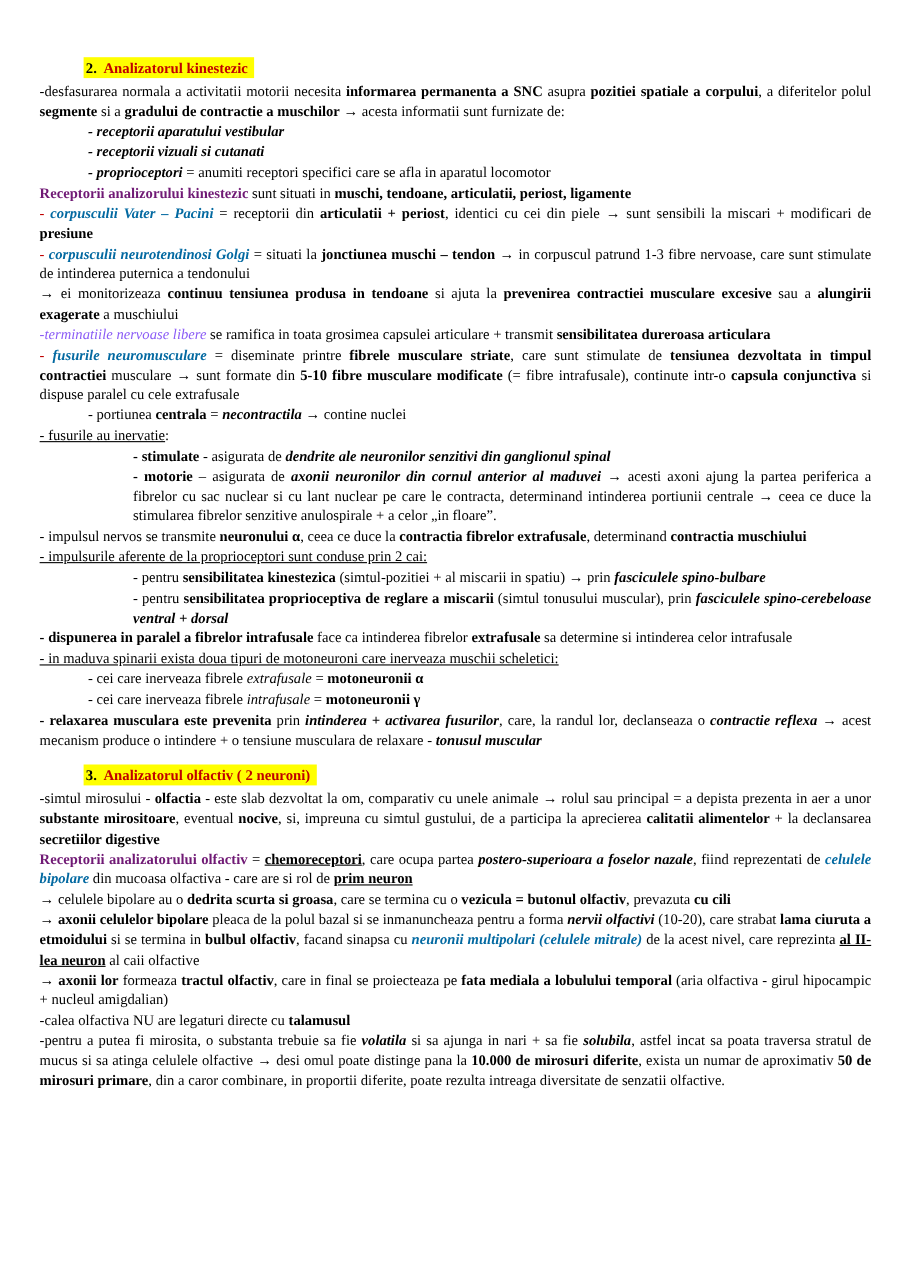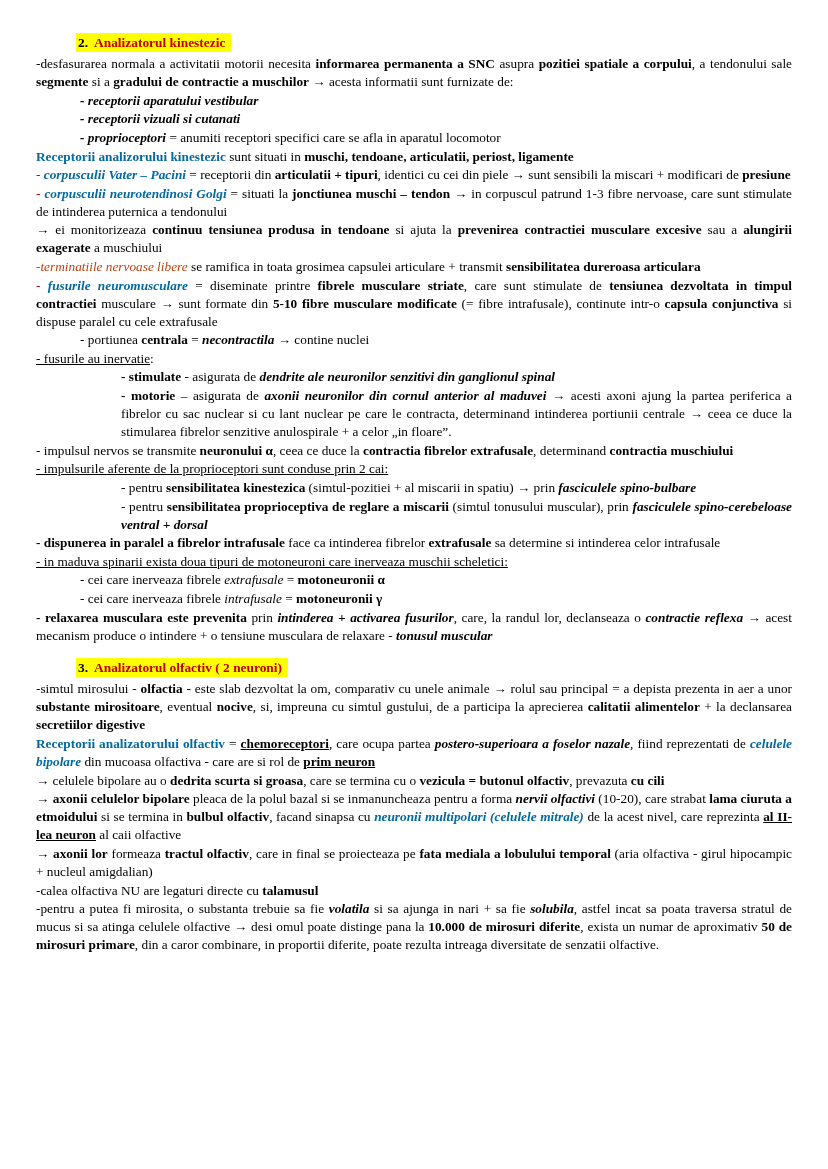--- a/index.html
+++ b/index.html
@@ -10,21 +10,21 @@
   body {
     width: 828px;
     min-height: 1169px;
     font-family: "Liberation Serif", "DejaVu Serif", serif;
     color: #000000;
   }
   .page {
     width: 828px;
     min-height: 1169px;
     box-sizing: border-box;
-    padding: 33px 36px 24px 36px;
+    padding: 52px 36px 24px 36px;
     background: #ffffff;
   }
   .heading {
     display: inline-block;
     background: #ffff00;
     font-weight: bold;
     font-size: 13.4px;
     color: #000;
     padding: 1px 6px 1px 2px;
     margin-left: 40px;
@@ -43,56 +43,56 @@
     text-align: justify;
     margin: 0 0 0.5px 0;
   }
   .just { text-align: justify; }
   .ind2 { margin-left: 44px; }
   .ind3 { margin-left: 85px; }
   .b { font-weight: bold; }
   .i { font-style: italic; }
   .bi { font-weight: bold; font-style: italic; }
   .red { color: #c00000; }
-  .redb { color: #0369a1; font-weight: bold; }
-  .redi { color: #c2410c; font-style: italic; }
+  .redb { color: #701a75; font-weight: bold; }
+  .redi { color: #8b5cf6; font-style: italic; }
   .redbi { color: #0369a1; font-weight: bold; font-style: italic; }
   .u { text-decoration: underline; }
   .gap { height: 13px; }
 </style>
 </head>
 <body>
 
 <div class="page">
 
   
   <div class="heading">
     <span class="num">2.</span><span class="ttl">Analizatorul kinestezic</span>
   </div>
 
   <p class="blk just">
-    <span>-desfasurarea normala a activitatii motorii necesita </span><span class="b">informarea permanenta a SNC</span><span> asupra </span><span class="b">pozitiei spatiale a corpului</span><span>, a tendonului sale </span><span class="b">segmente</span><span> si a </span><span class="b">gradului de contractie a muschilor</span><span> → acesta informatii sunt furnizate de:</span>
+    <span>-desfasurarea normala a activitatii motorii necesita </span><span class="b">informarea permanenta a SNC</span><span> asupra </span><span class="b">pozitiei spatiale a corpului</span><span>, a diferitelor polul </span><span class="b">segmente</span><span> si a </span><span class="b">gradului de contractie a muschilor</span><span> → acesta informatii sunt furnizate de:</span>
   </p>
 
   <p class="blk ind2">
     <span class="bi">- receptorii aparatului vestibular</span>
   </p>
   <p class="blk ind2">
     <span class="bi">- receptorii vizuali si cutanati</span>
   </p>
   <p class="blk ind2">
     <span class="bi">- proprioceptori</span><span> = anumiti receptori specifici care se afla in aparatul locomotor</span>
   </p>
 
   <p class="blk just">
     <span class="redb">Receptorii analizorului kinestezic</span><span> sunt situati in </span><span class="b">muschi, tendoane, articulatii, periost, ligamente</span>
   </p>
 
   <p class="blk just">
-    <span class="red">- </span><span class="redbi">corpusculii Vater – Pacini</span><span> = receptorii din </span><span class="b">articulatii + tipuri</span><span>, identici cu cei din piele → sunt sensibili la miscari + modificari de </span><span class="b">presiune</span>
+    <span class="red">- </span><span class="redbi">corpusculii Vater – Pacini</span><span> = receptorii din </span><span class="b">articulatii + periost</span><span>, identici cu cei din piele → sunt sensibili la miscari + modificari de </span><span class="b">presiune</span>
   </p>
 
   <p class="blk just">
     <span class="red">- </span><span class="redbi">corpusculii neurotendinosi Golgi</span><span> = situati la </span><span class="b">jonctiunea muschi – tendon</span><span> → in corpuscul patrund 1-3 fibre nervoase, care sunt stimulate de intinderea puternica a tendonului</span>
   </p>
 
   <p class="blk just">
     <span>→ ei monitorizeaza </span><span class="b">continuu tensiunea produsa in tendoane</span><span> si ajuta la </span><span class="b">prevenirea contractiei musculare excesive</span><span> sau a </span><span class="b">alungirii exagerate</span><span> a muschiului</span>
   </p>
 

